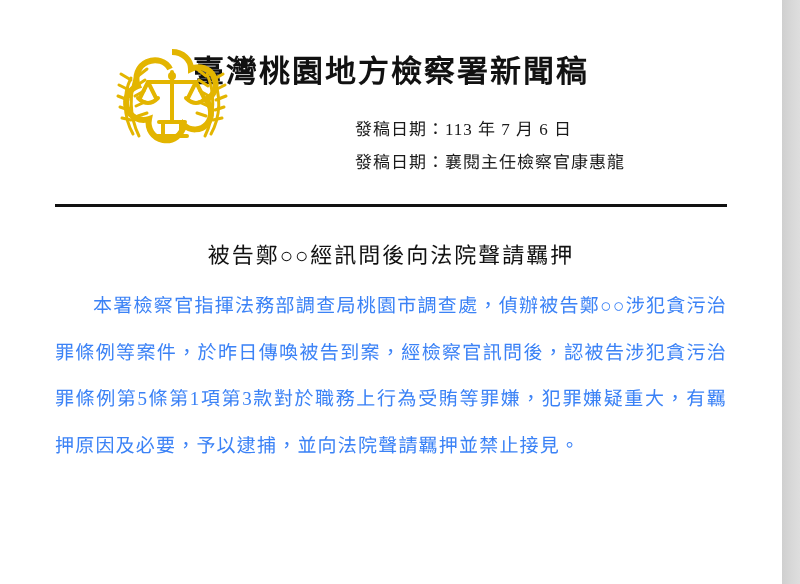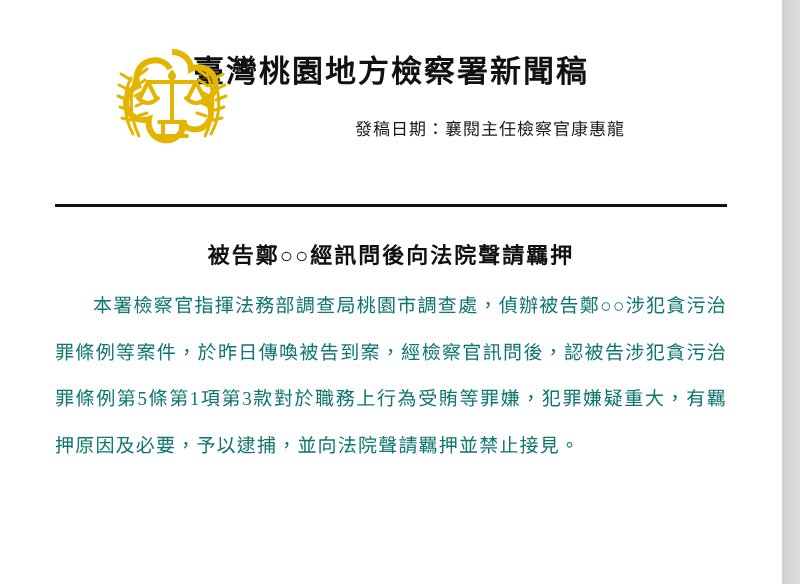--- a/index.html
+++ b/index.html
@@ -69,30 +69,30 @@
   .rule {
     border: none;
     border-top: 3px solid #111;
     margin: 18px 0 0 0;
   }
 
   
   .subject {
     text-align: center;
     font-size: 22px;
-    font-weight: bold;
+    font-weight: normal;
     letter-spacing: 2px;
     margin: 30px 0 8px 0;
     color: #111;
   }
   .body-text {
     font-size: 19px;
     line-height: 2.45;
     letter-spacing: 1.2px;
-    color: #0f766e;
+    color: #3b82f6;
     text-align: justify;
     text-justify: inter-ideograph;
     text-indent: 2em;
     margin: 14px 0 0 0;
   }
 </style>
 </head>
 <body>
 
 <div class="page">
@@ -143,20 +143,23 @@
           <path d="M50 100 L80 100"></path>
         </g>
         <circle cx="65" cy="40" r="4" fill="#e3b500"></circle>
       </svg>
     </div>
 
     <h1 class="doc-title">臺灣桃園地方檢察署新聞稿</h1>
 
     <div class="meta">
       <div class="meta-row">
+        <span class="meta-label">發稿日期：</span><span class="meta-value">113 年 7 月 6 日</span>
+      </div>
+      <div class="meta-row">
         <span class="meta-label">發稿日期：</span><span class="meta-value">襄閱主任檢察官康惠龍</span>
       </div>
     </div>
   </div>
 
   <hr class="rule">
 
   <h2 class="subject">被告鄭○○經訊問後向法院聲請羈押</h2>
 
   <p class="body-text">本署檢察官指揮法務部調查局桃園市調查處，偵辦被告鄭○○涉犯貪污治罪條例等案件，於昨日傳喚被告到案，經檢察官訊問後，認被告涉犯貪污治罪條例第5條第1項第3款對於職務上行為受賄等罪嫌，犯罪嫌疑重大，有羈押原因及必要，予以逮捕，並向法院聲請羈押並禁止接見。</p>

